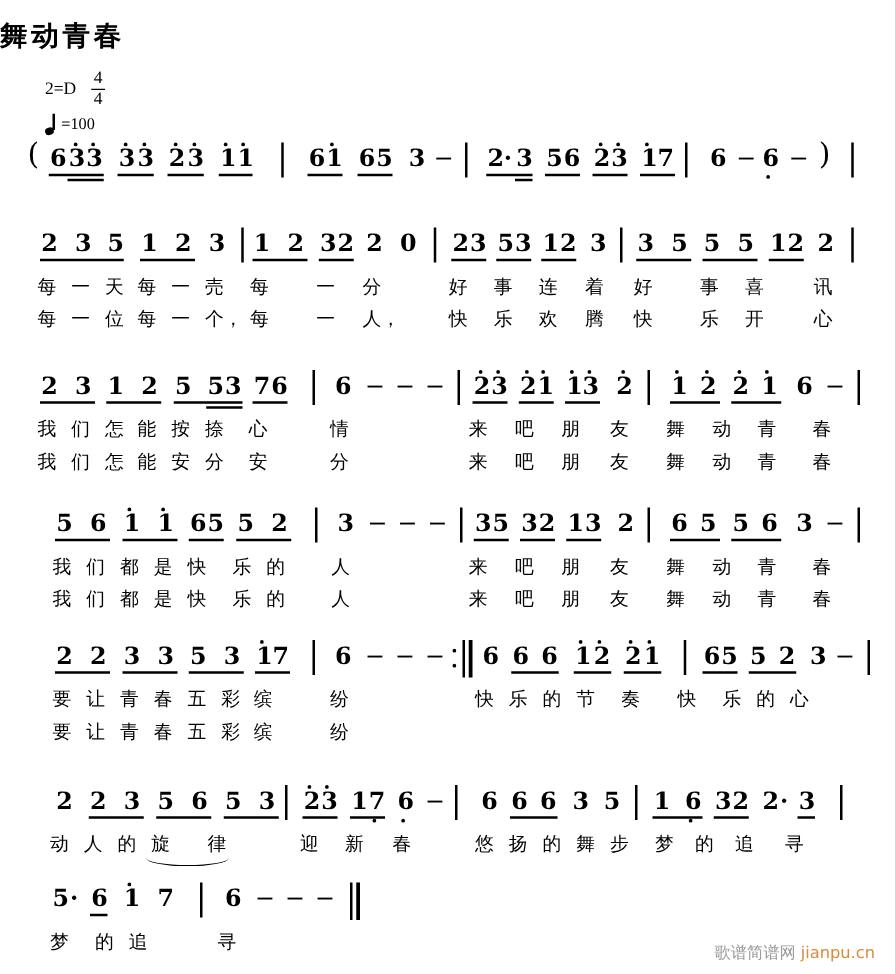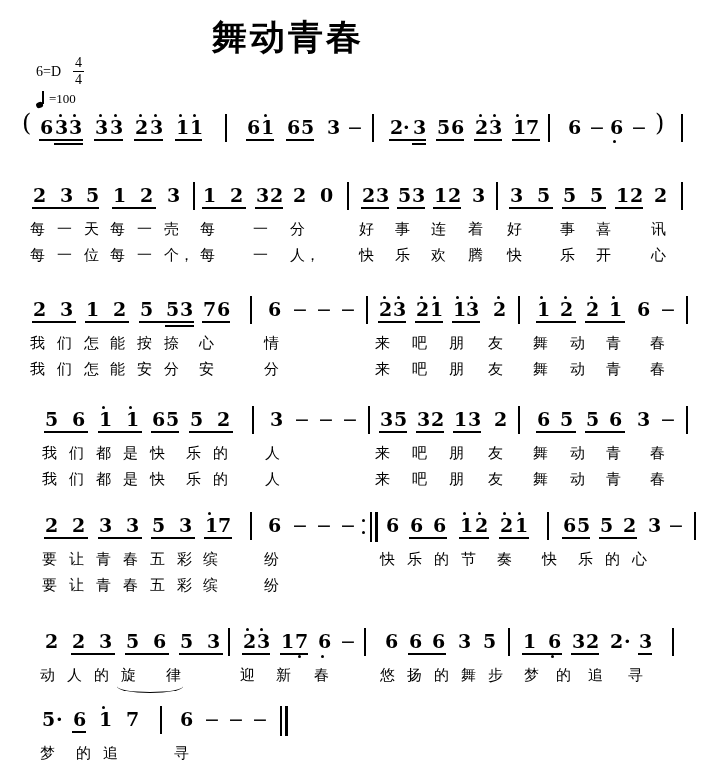--- a/index.html
+++ b/index.html
@@ -9,22 +9,22 @@
     font-family:"Liberation Serif", serif;
     color:#000;
     position:relative;
     overflow:hidden;
   }
   .sheet{position:relative;width:716px;height:779px;}
 
   
   .title{
     position:absolute;left:0;top:14px;width:576px;
-    text-align:center;
-    font-size:35px;font-weight:700;
+    text-align:left;
+    font-size:22px;font-weight:700;
     letter-spacing:3px;
     font-family:"DejaVu Serif","Liberation Serif",serif;
   }
   .keyblock{position:absolute;left:36px;top:56px;font-size:14px;line-height:1.1;}
   .keyrow{display:flex;align-items:center;}
   .keysig{font-family:"Liberation Serif",serif;font-size:14px;letter-spacing:0px;}
   .meter{display:inline-block;margin-left:12px;text-align:center;line-height:1;}
   .meter .num{display:block;font-size:14px;border-bottom:1.3px solid #000;padding:0 2px 1px;}
   .meter .den{display:block;font-size:14px;padding:1px 2px 0;}
   .temporow{display:flex;align-items:center;margin-top:5px;margin-left:0px;}
@@ -83,21 +83,21 @@
 </style>
 </head>
 <body>
 
 <div class="sheet">
 
   <div class="title">舞动青春</div>
 
   <div class="keyblock">
     <div class="keyrow">
-      <span class="keysig">6=D</span>
+      <span class="keysig">2=D</span>
       <span class="meter">
         <span class="num">4</span>
         <span class="den">4</span>
       </span>
     </div>
     <div class="temporow">
       <span class="qnote">
           <i class="head"></i>
           <i class="stem"></i>
         </span>
@@ -693,14 +693,18 @@
       <i class="bar thick" style="left:285px;top:0px;height:30px;"></i>
     </div>
     <div class="lyricline" style="margin-top:4px;">
       <span class="lyr" style="left:40px;">梦</span>
       <span class="lyr" style="left:76px;">的</span>
       <span class="lyr" style="left:103px;">追</span>
       <span class="lyr" style="left:174px;">寻</span>
     </div>
   </div>
 
+  <div class="watermark">
+    <span class="wm-cn">歌谱简谱网</span>
+    <span class="wm-en">jianpu.cn</span>
+  </div>
 
 </div>
 
 </body></html>

